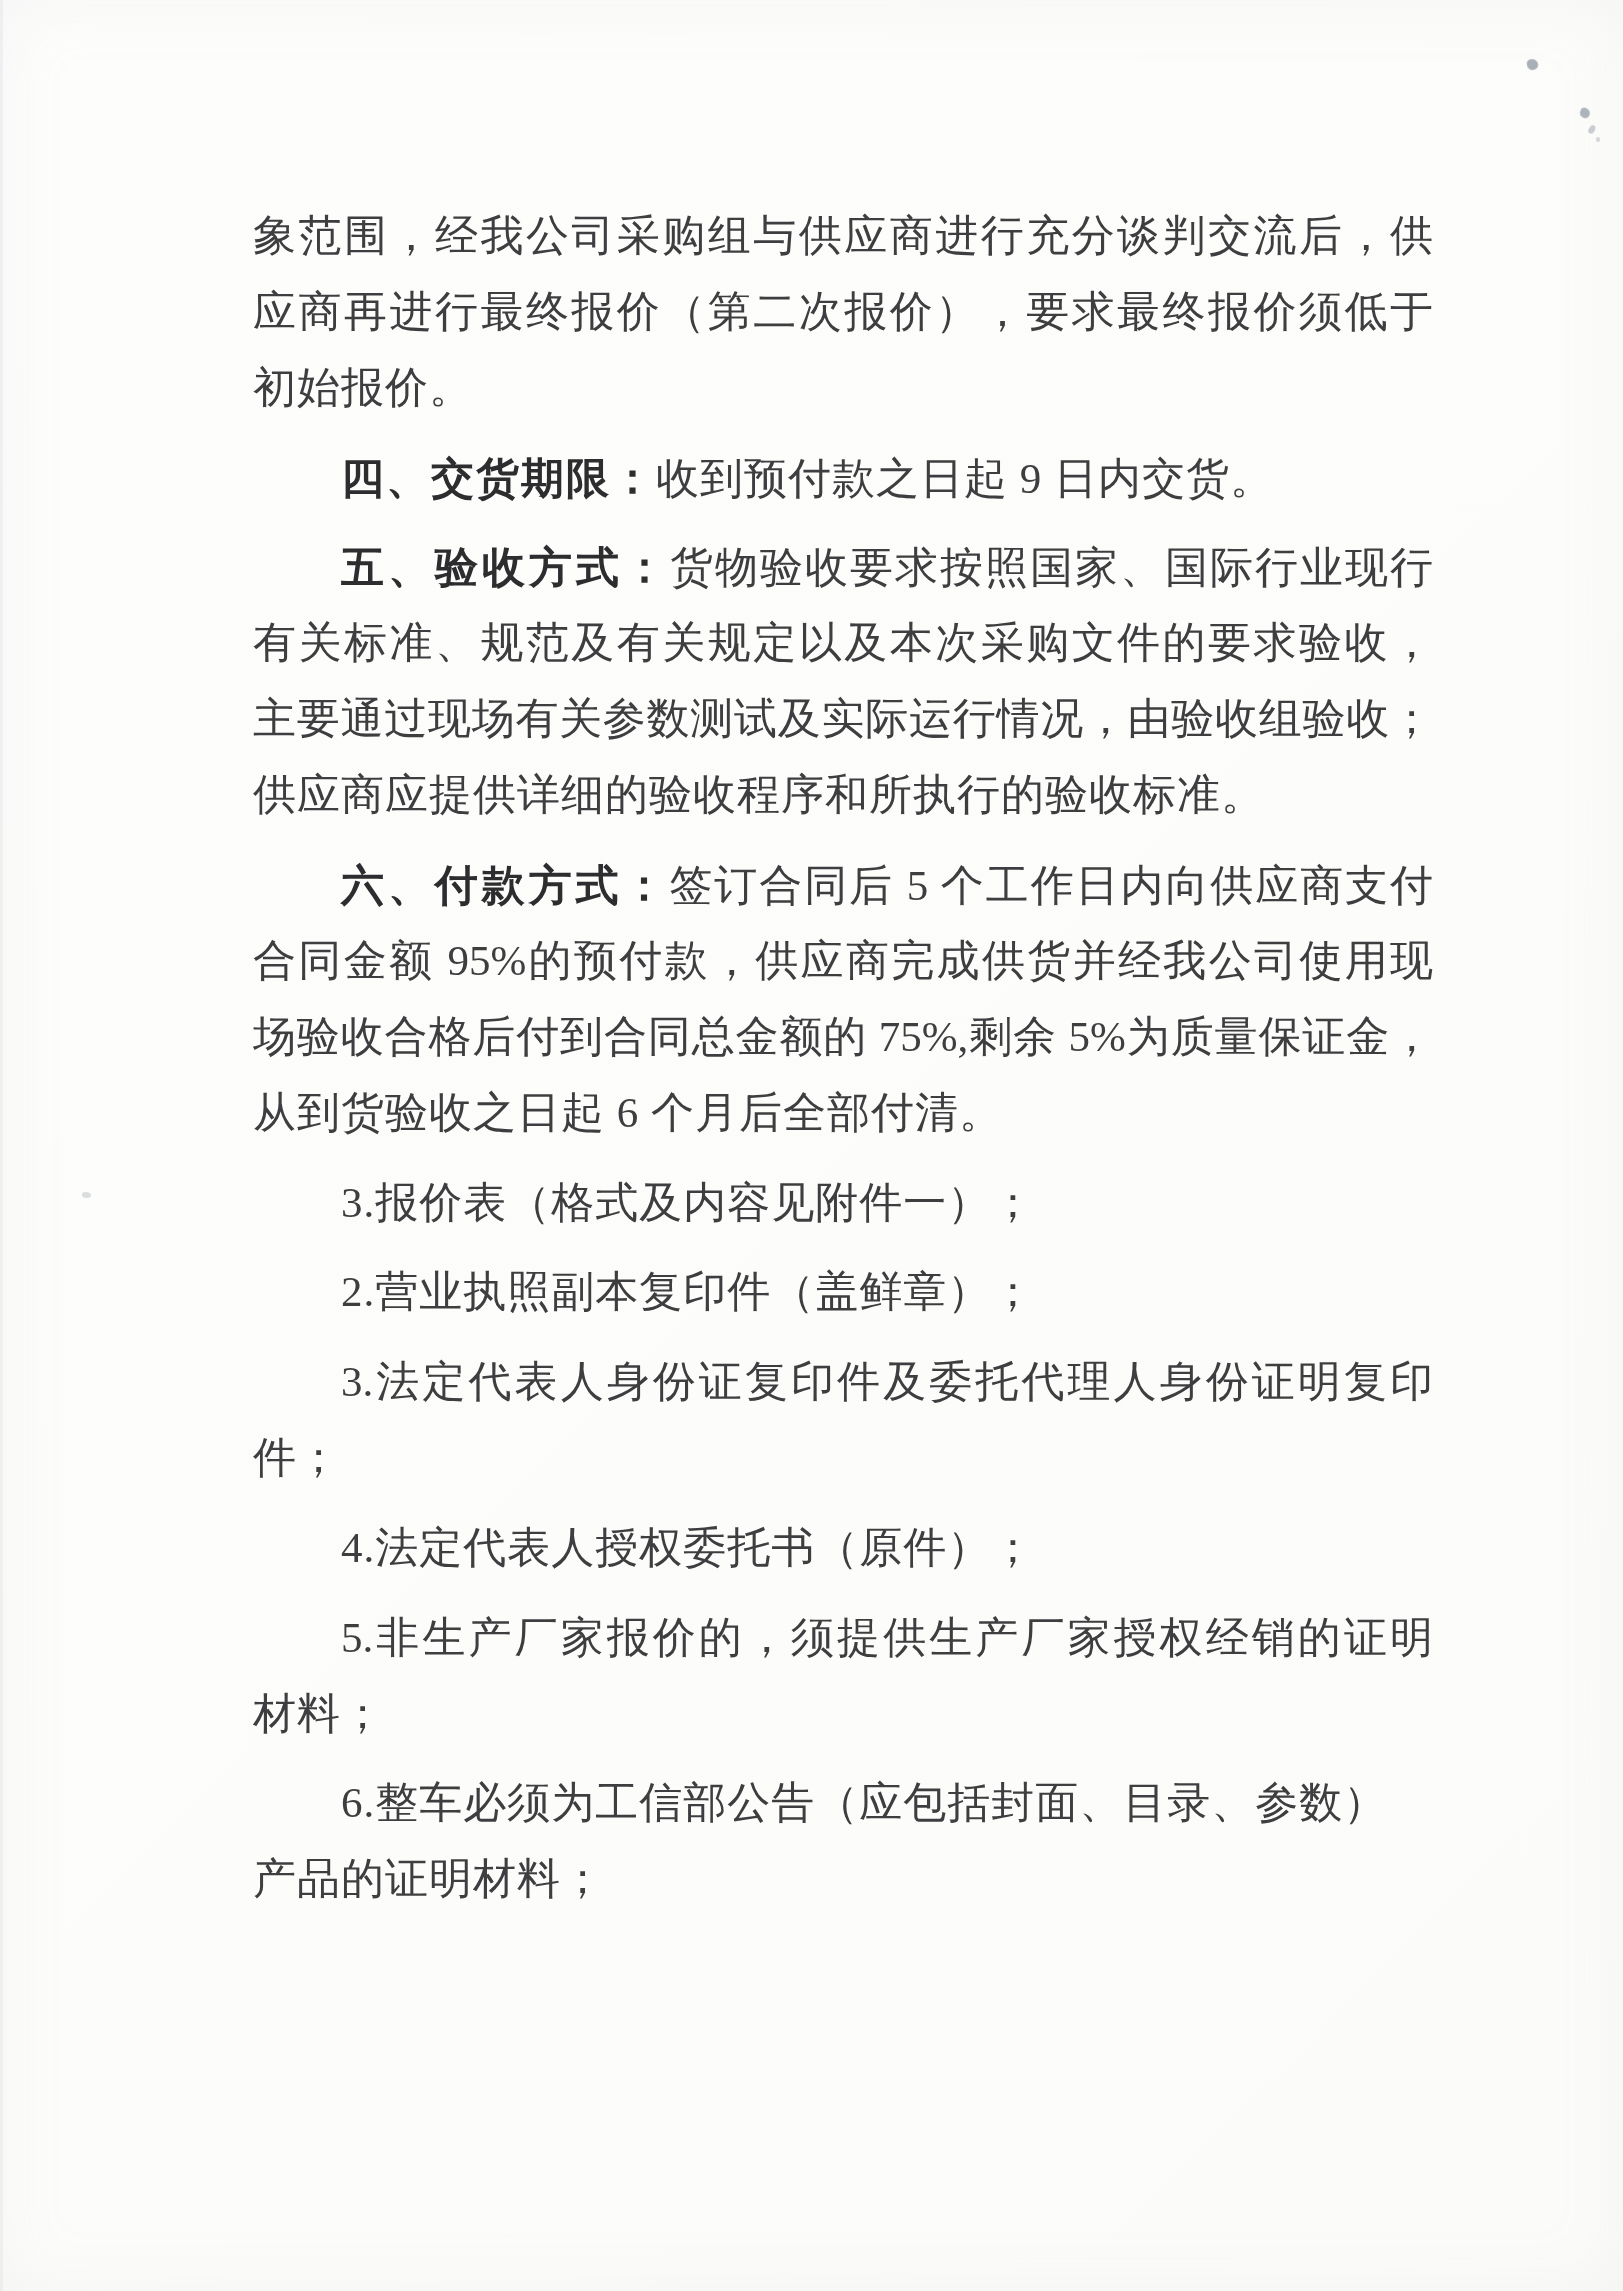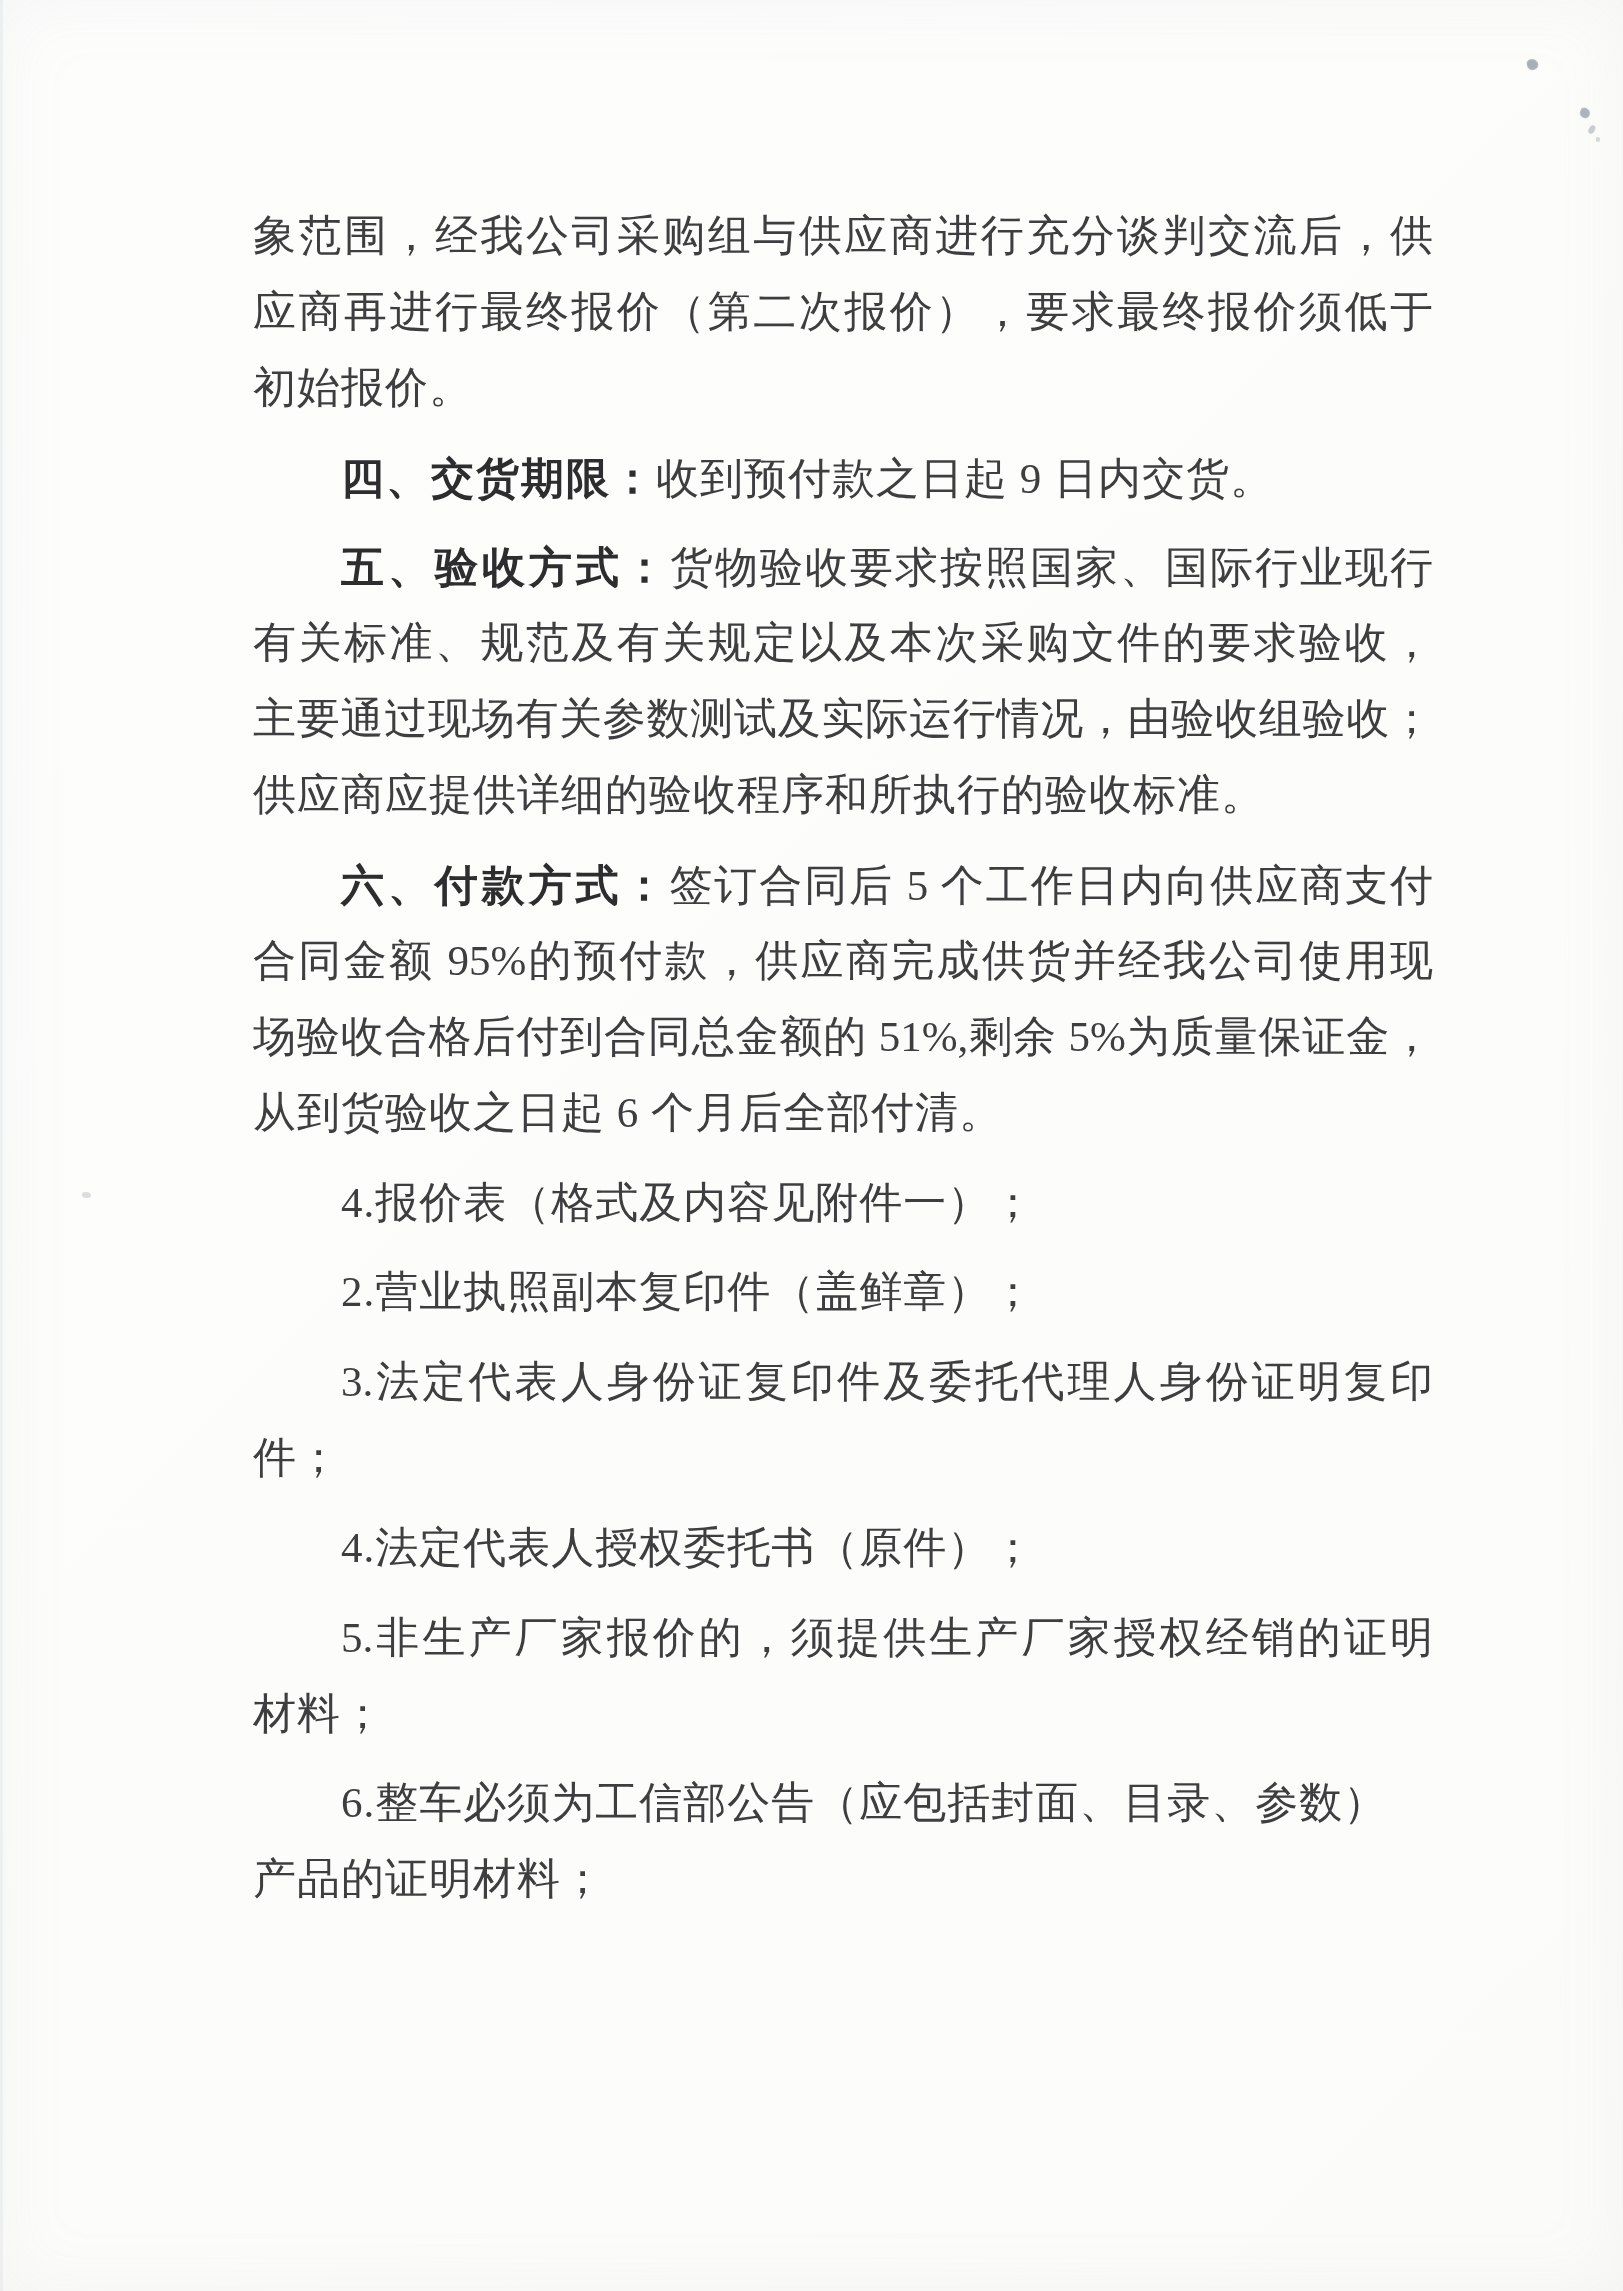--- a/index.html
+++ b/index.html
@@ -53,25 +53,25 @@
       </div>
       <div class="para">
         <div class="line indent fill"><span class="seg hd">五、验收方式：</span><span class="seg">货物验收要求按照国家、国际行业现行</span></div>
         <div class="line fill"><span class="seg">有关标准、规范及有关规定以及本次采购文件的要求验收，</span></div>
         <div class="line fill"><span class="seg">主要通过现场有关参数测试及实际运行情况，由验收组验收；</span></div>
         <div class="line"><span class="seg">供应商应提供详细的验收程序和所执行的验收标准。</span></div>
       </div>
       <div class="para">
         <div class="line indent fill"><span class="seg hd">六、付款方式：</span><span class="seg">签订合同后 5 个工作日内向供应商支付</span></div>
         <div class="line fill"><span class="seg">合同金额 95%的预付款，供应商完成供货并经我公司使用现</span></div>
-        <div class="line fill"><span class="seg">场验收合格后付到合同总金额的 51%,剩余 5%为质量保证金，</span></div>
+        <div class="line fill"><span class="seg">场验收合格后付到合同总金额的 75%,剩余 5%为质量保证金，</span></div>
         <div class="line"><span class="seg">从到货验收之日起 6 个月后全部付清。</span></div>
       </div>
       <div class="para">
-        <div class="line indent"><span class="seg">4.报价表（格式及内容见附件一）；</span></div>
+        <div class="line indent"><span class="seg">3.报价表（格式及内容见附件一）；</span></div>
       </div>
       <div class="para">
         <div class="line indent"><span class="seg">2.营业执照副本复印件（盖鲜章）；</span></div>
       </div>
       <div class="para">
         <div class="line indent fill"><span class="seg">3.法定代表人身份证复印件及委托代理人身份证明复印</span></div>
         <div class="line"><span class="seg">件；</span></div>
       </div>
       <div class="para">
         <div class="line indent"><span class="seg">4.法定代表人授权委托书（原件）；</span></div>

